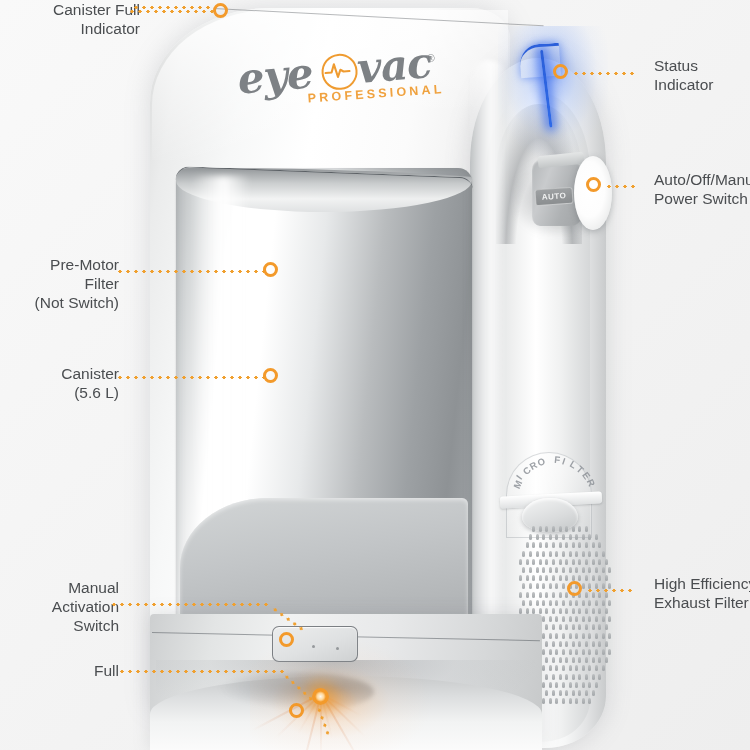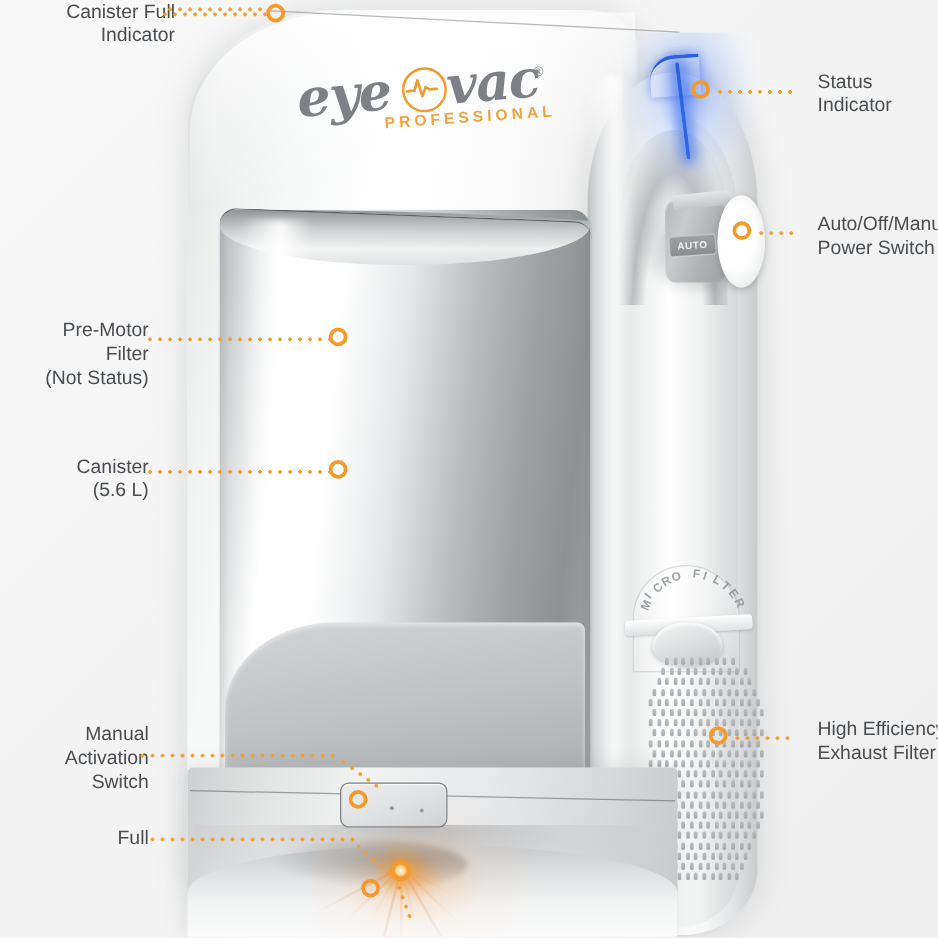--- a/index.html
+++ b/index.html
@@ -642,21 +642,21 @@
       <div class="marker small" style="left: 213px; top: 3px;"></div>
       <div class="label left-al" style="left: 640px; top: 56px; width: 110px;">Status
 Indicator</div>
       <div class="leader" style="left: 572px; top: 72px; width: 62px;"></div>
       <div class="marker small" style="left: 553px; top: 64px;"></div>
       <div class="label left-al" style="left: 640px; top: 170px; width: 112px;">Auto/Off/Manual
 Power Switch</div>
       <div class="leader" style="left: 605px; top: 185px; width: 30px;"></div>
       <div class="marker small" style="left: 586px; top: 177px;"></div>
       <div class="label right-al" style="left: 0px; top: 255px; width: 105px;">Pre-Motor Filter
-(Not Status)</div>
+(Not Switch)</div>
       <div class="leader" style="left: 116px; top: 270px; width: 148px;"></div>
       <div class="marker small" style="left: 263px; top: 262px;"></div>
       <div class="label right-al" style="left: 0px; top: 364px; width: 105px;">Canister
 (5.6 L)</div>
       <div class="leader" style="left: 116px; top: 376px; width: 148px;"></div>
       <div class="marker small" style="left: 263px; top: 368px;"></div>
       <div class="label right-al" style="left: 0px; top: 578px; width: 105px;">Manual
 Activation
 Switch</div>
       <div class="leader" style="left: 110px; top: 603px; width: 162px;"></div>

